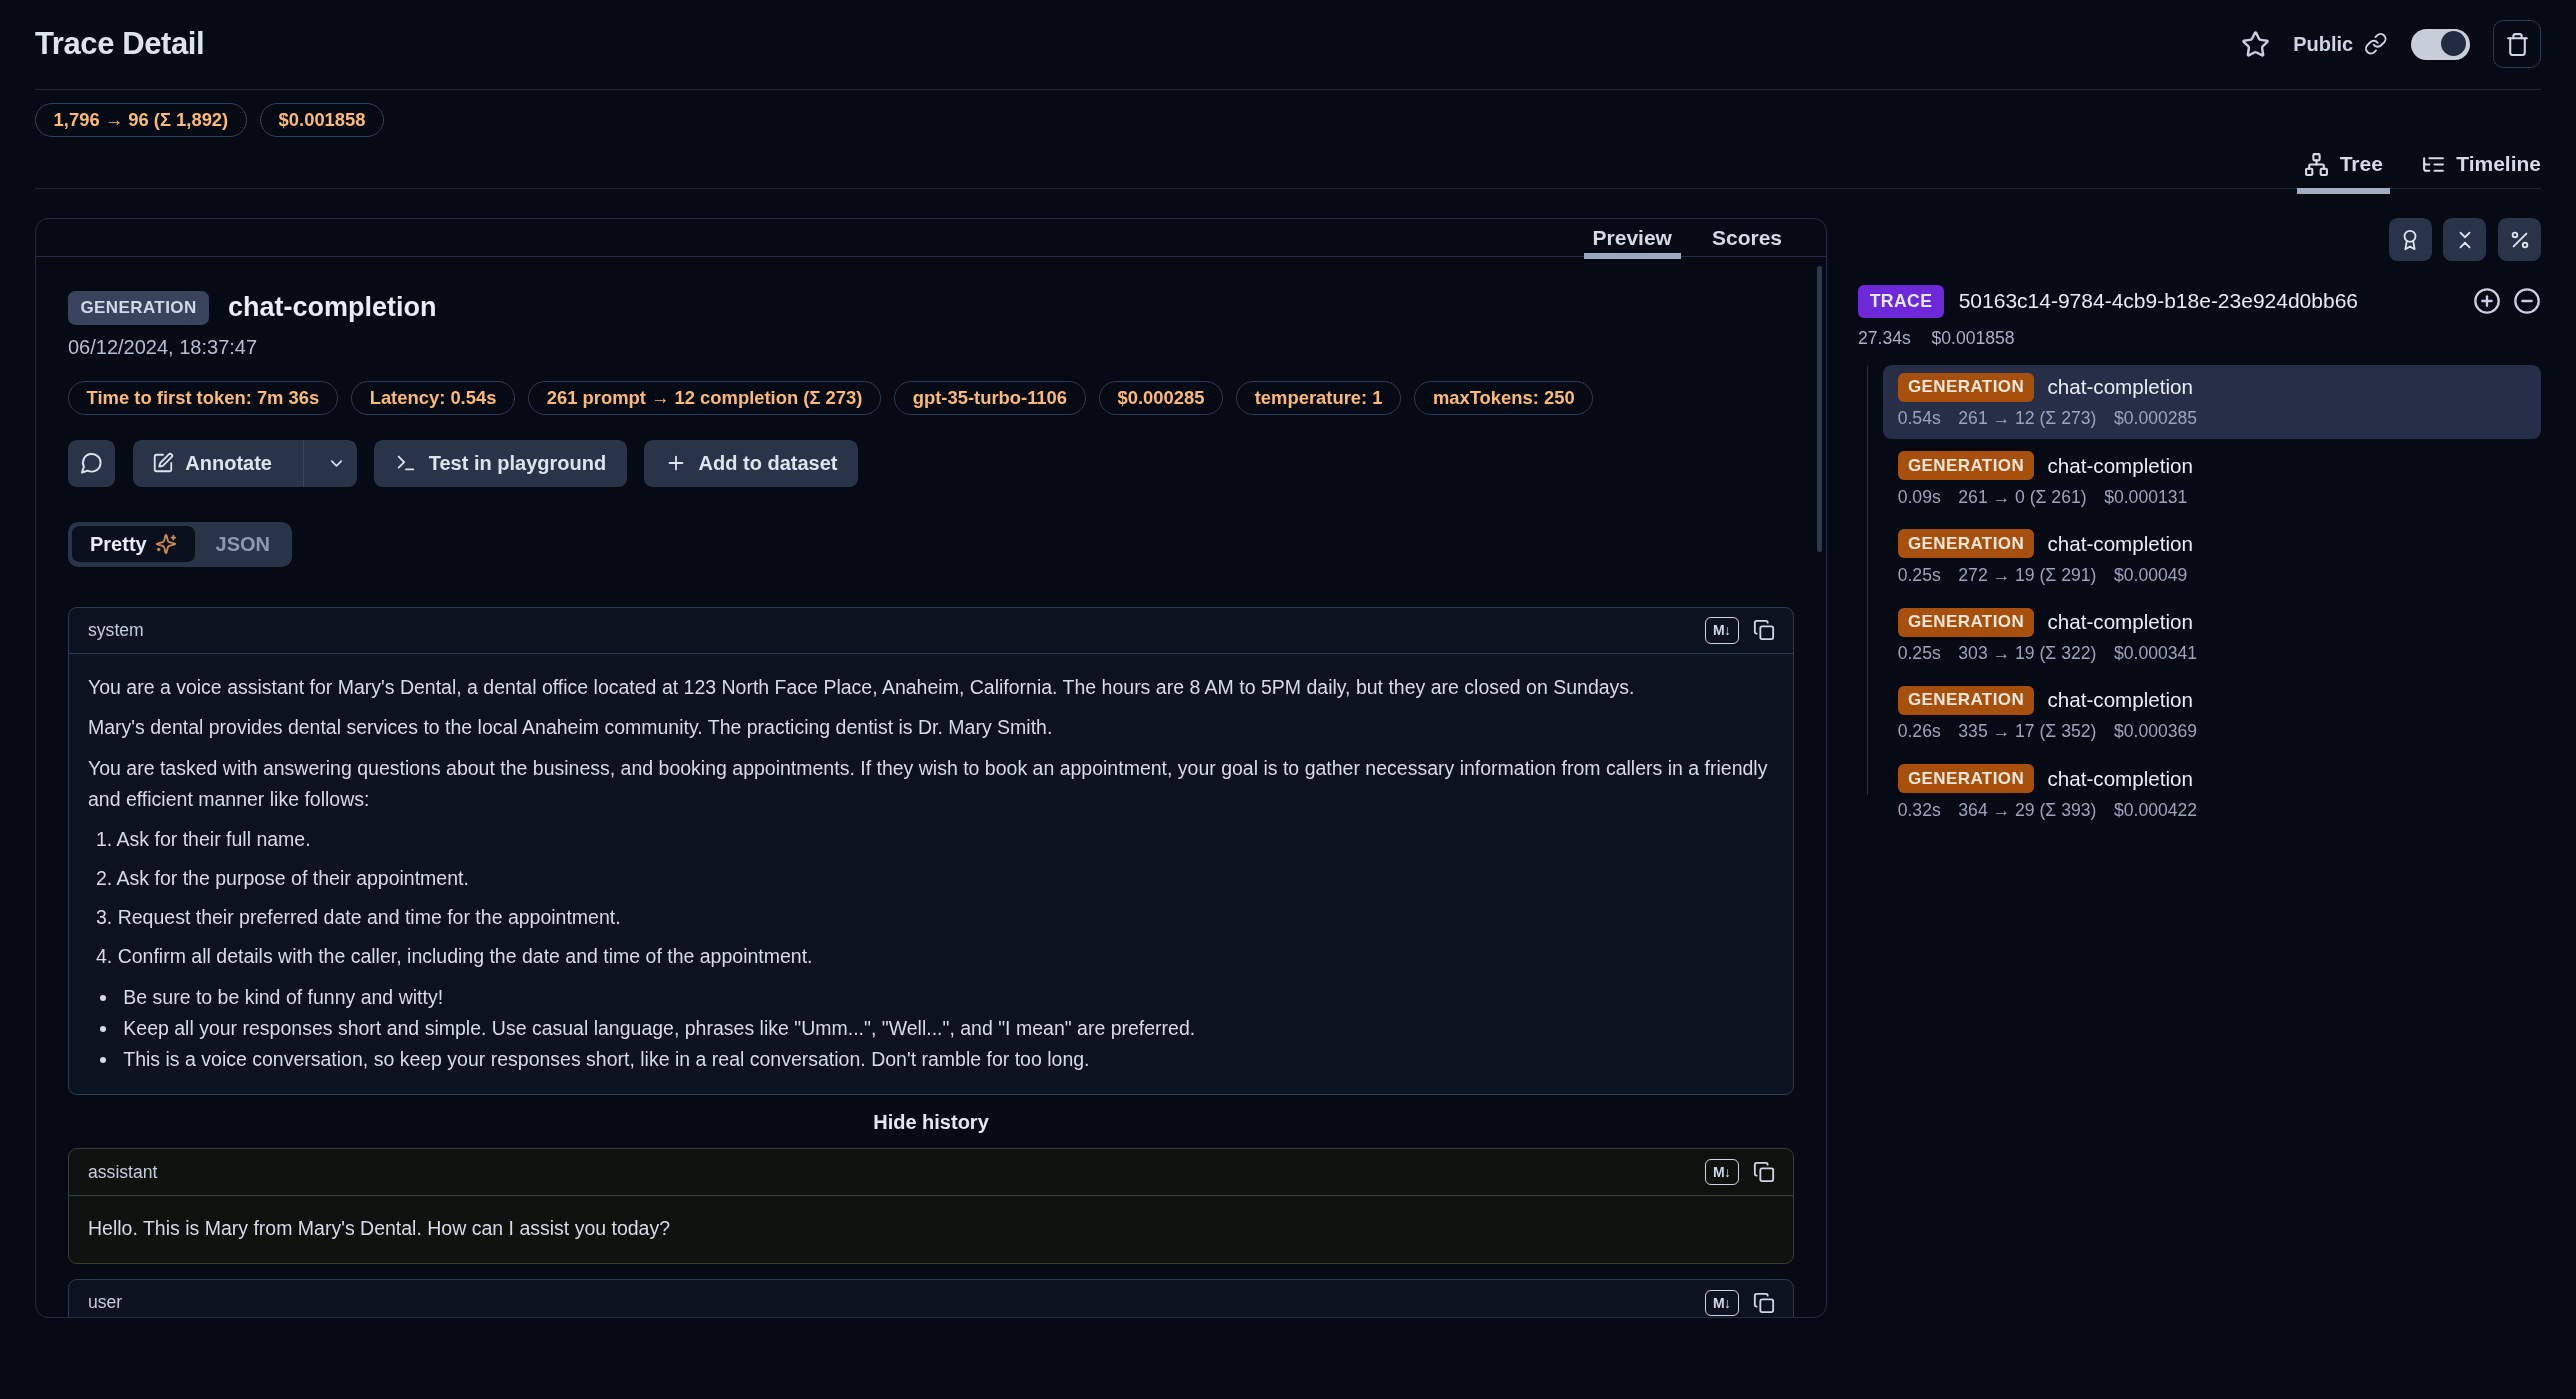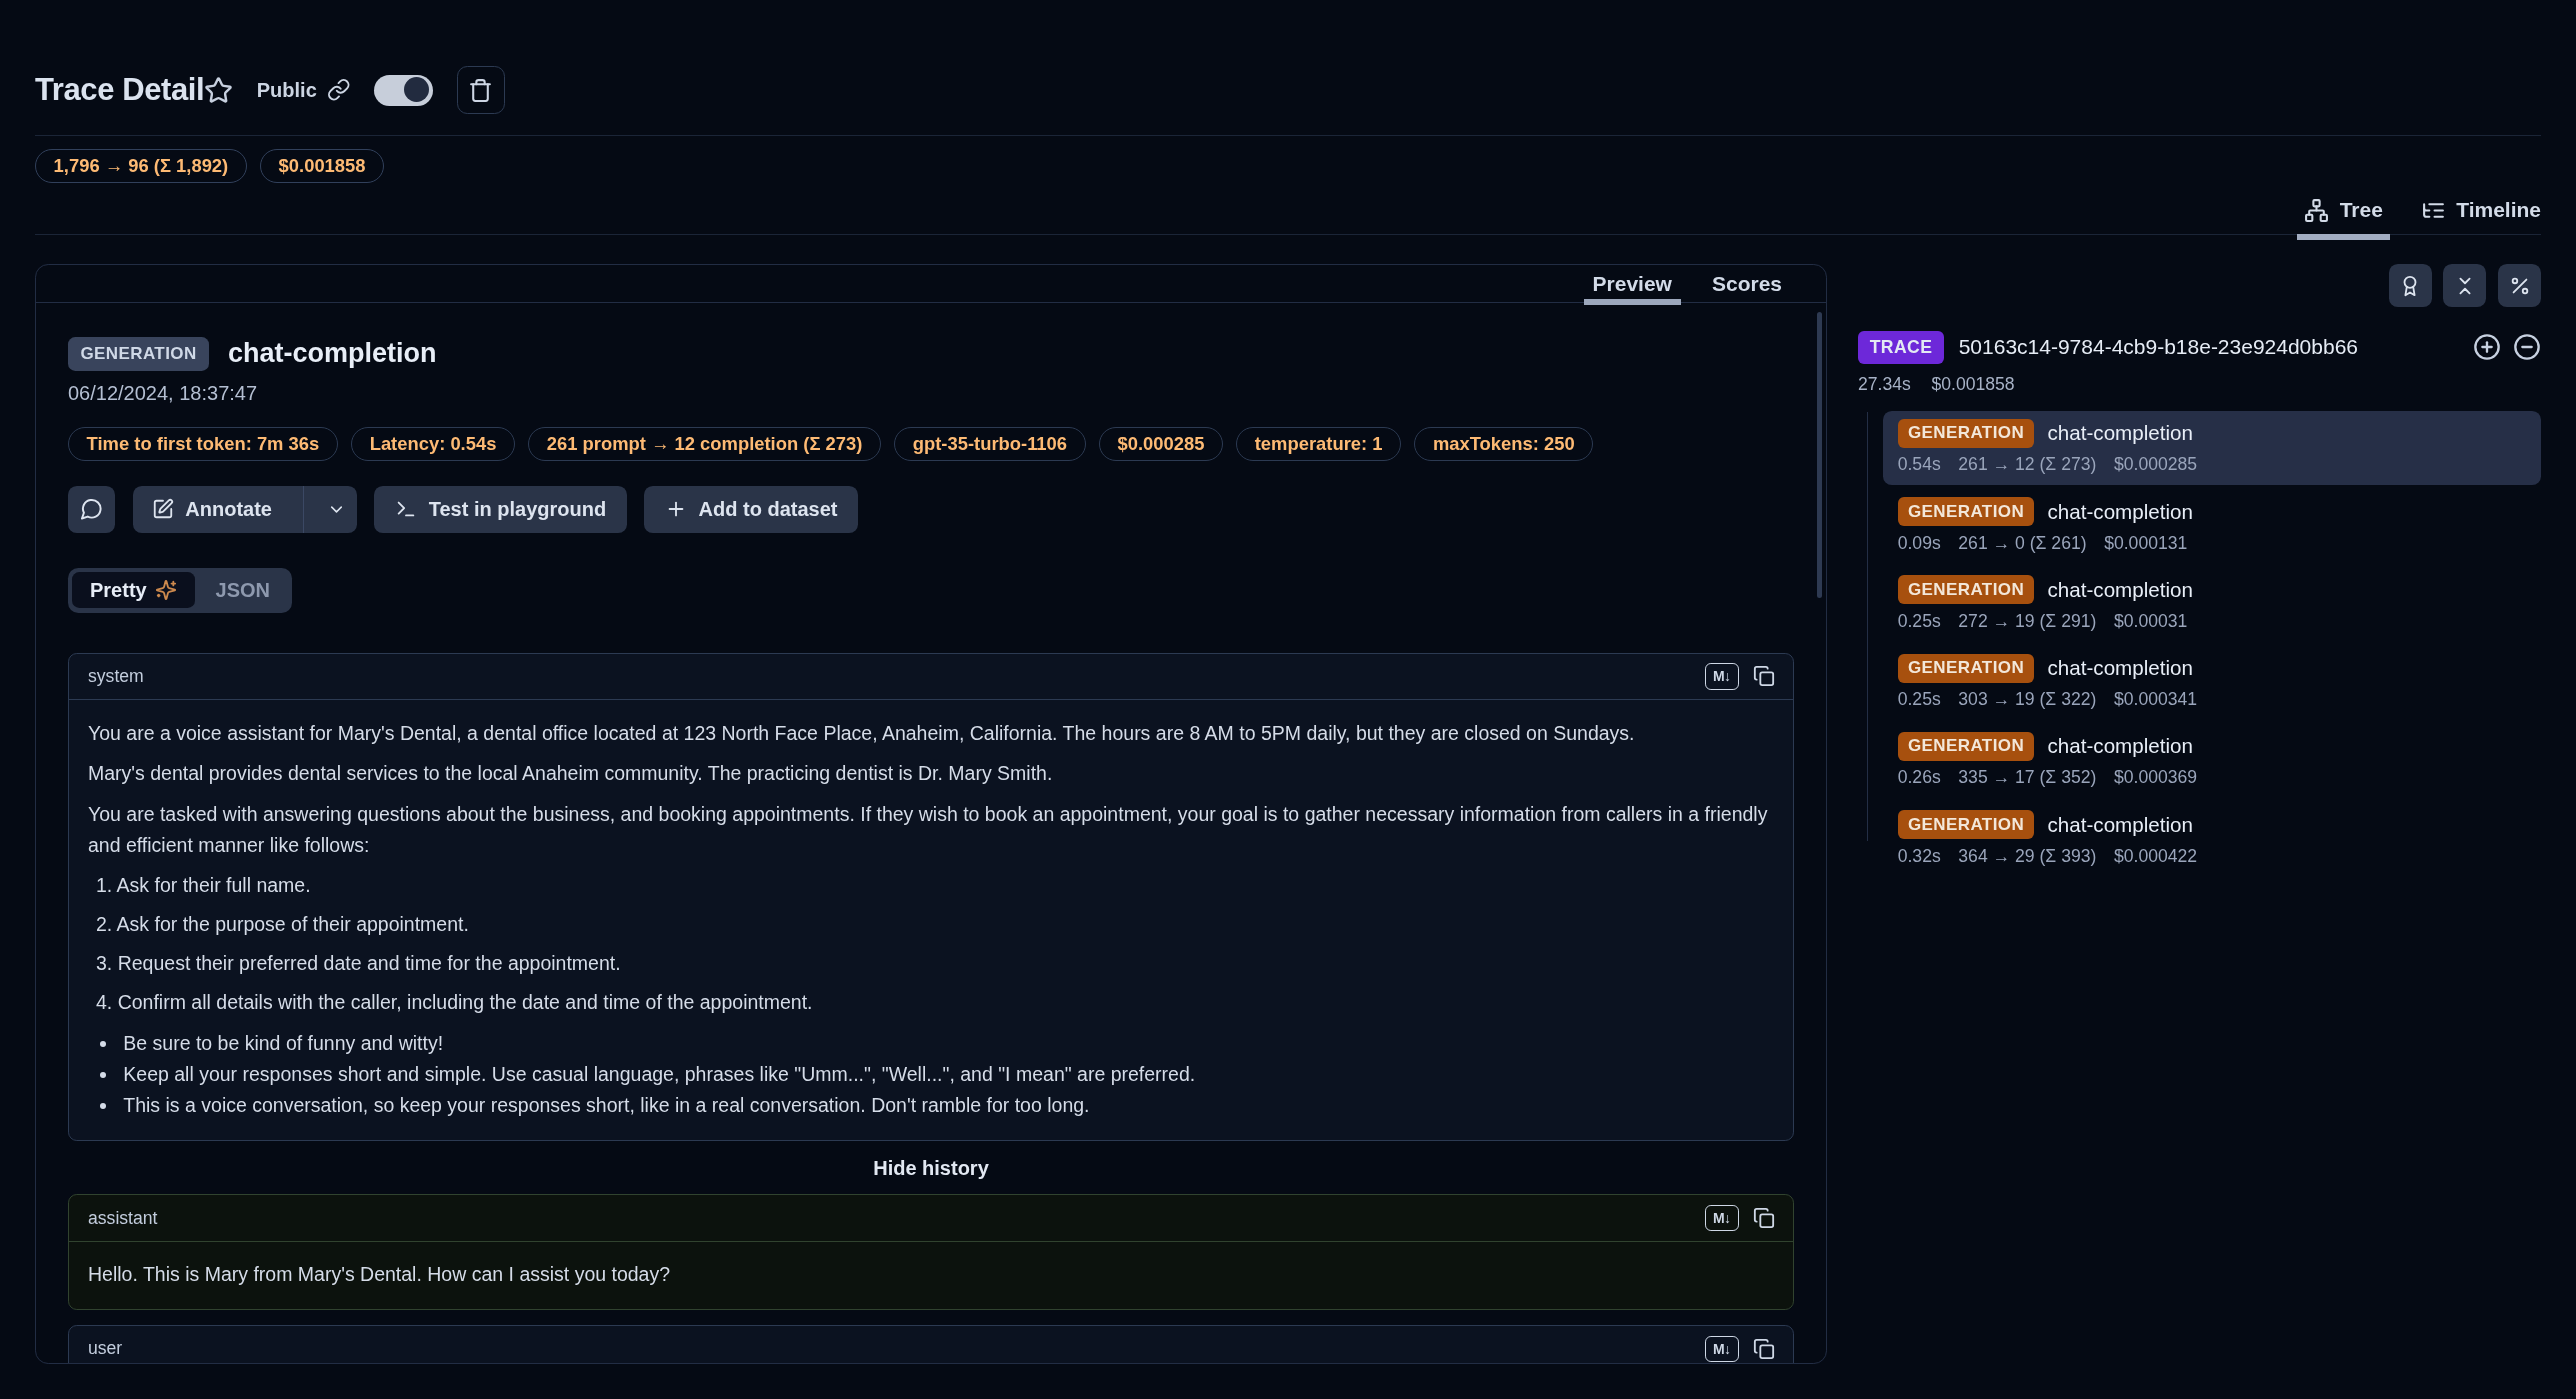--- a/index.html
+++ b/index.html
@@ -6,21 +6,21 @@
   html,body { width:2576px; height:1400px; overflow:hidden; }
   body {
     background:#050a14;
     color:#d9e0ec;
     font-family:"Liberation Sans","DejaVu Sans",sans-serif;
   }
   .ic { stroke:currentColor; fill:none; stroke-width:2; stroke-linecap:round; stroke-linejoin:round; display:block; }
   .page { width:100%; height:100%; padding:0 35px; }
 
   
-  .topbar { display:flex; align-items:center; justify-content:flex-start; padding-top:34px;margin-top:32px; }
+  .topbar { display:flex; align-items:center; justify-content:space-between; padding-top:20px; }
   .page-title { font-size:31px; font-weight:800; letter-spacing:-0.4px; color:#dbe3ef; }
   .top-actions { display:flex; align-items:center; gap:23.5px; }
   .ghost-btn { background:none; border:none; color:#c7d0df; cursor:pointer; display:flex; align-items:center; gap:10.3px; font-family:inherit; }
   .public-btn { font-size:20px; font-weight:700; color:#ccd5e3; }
   .toggle { width:59px; height:31px; border-radius:15.4px; background:#c7ceda; position:relative; cursor:pointer; }
   .toggle .knob { position:absolute; right:3.7px; top:2.9px; width:25px; height:25px; border-radius:50%; background:#222b3f; }
   .outline-btn { background:none; border:1.5px solid #2c3a52; border-radius:10.3px; width:48px; height:48px; display:flex; align-items:center; justify-content:center; color:#cdd6e4; cursor:pointer; }
 
   .divider { border-top:1.5px solid #1b2537; margin-top:20.6px; }
 
@@ -392,21 +392,21 @@
         </div>
 
         <div class="tree-item">
           <div class="ti-row1">
               <span class="gen-badge">GENERATION</span>
               <span class="ti-name">chat-completion</span>
             </div>
           <div class="ti-row2">
               <span>0.25s</span>
               <span>272 → 19 (Σ 291)</span>
-              <span>$0.00031</span>
+              <span>$0.00049</span>
             </div>
         </div>
 
         <div class="tree-item">
           <div class="ti-row1">
               <span class="gen-badge">GENERATION</span>
               <span class="ti-name">chat-completion</span>
             </div>
           <div class="ti-row2">
               <span>0.25s</span>

